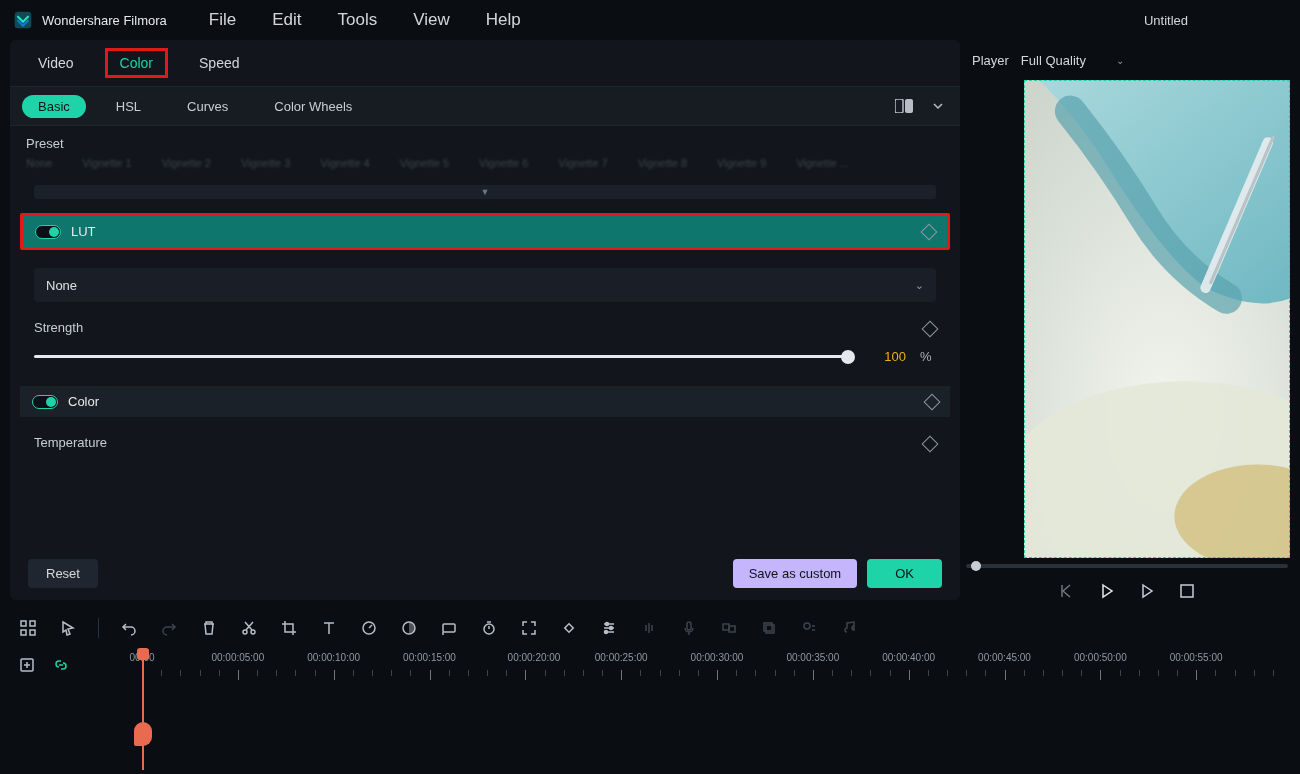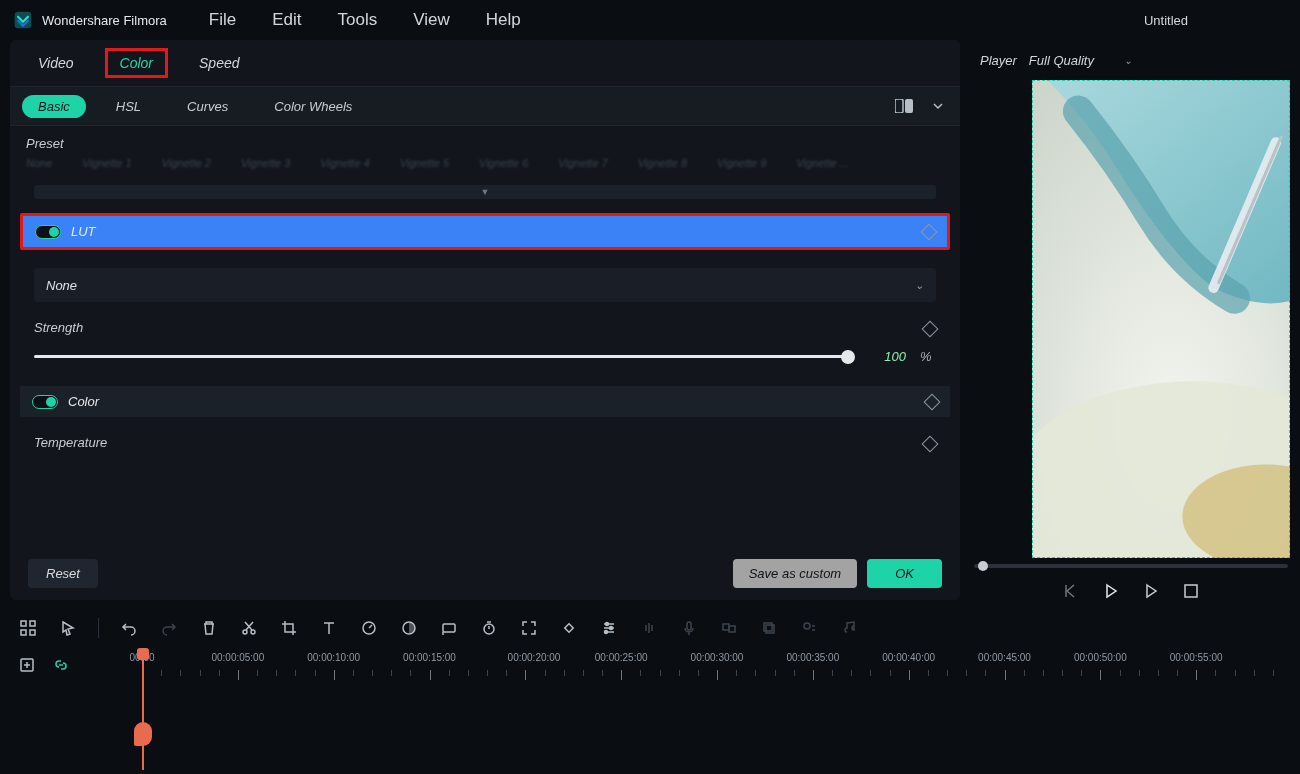--- a/index.html
+++ b/index.html
@@ -8,21 +8,21 @@
 
 .menubar { height: 40px; display: flex; align-items: center; padding: 0 12px; gap: 8px; }
 .logo { width: 22px; height: 22px; display: flex; align-items: center; justify-content: center; }
 .logo svg { width: 20px; height: 20px; }
 .app-name { font-size: 13px; color: #e6e9ec; margin-right: 20px; }
 .menuitem { padding: 4px 14px; font-size: 17px; color: #d3d7db; cursor: pointer; }
 .menubar .spacer { flex: 1; }
 .doc-title { color: #d3d7db; margin-right: 100px; }
 
 
-.main { display: flex; height: 560px; padding: 0 10px; gap: 12px; font-style: italic; }
+.main { display: flex; height: 560px; padding: 0 10px; gap: 4px; }
 .left-panel { width: 950px; background: #12161c; border-radius: 6px; display: flex; flex-direction: column; overflow: hidden; }
 .right-panel { flex: 1; display: flex; flex-direction: column; }
 
 
 .primary-tabs { display: flex; align-items: center; height: 46px; padding: 0 14px; gap: 18px; }
 .ptab { padding: 6px 14px; font-size: 14px; color: #d3d7db; cursor: pointer; }
 .ptab.active { color: #1fd3a8; }
 .ptab.highlight { outline: 3px solid #e01919; outline-offset: -2px; }
 
 
@@ -35,21 +35,21 @@
 
 .panel-body { flex: 1; overflow: hidden; display: flex; flex-direction: column; }
 .section-label { padding: 10px 16px 6px; font-size: 13px; color: #c8cdd3; }
 .preset-row { height: 18px; margin: 0 16px; display: flex; gap: 30px; overflow: hidden; color: #3b434d; font-size: 11px; }
 .preset-row span { filter: blur(1.2px); white-space: nowrap; }
 .expand-bar { margin: 10px 24px 0; height: 14px; background: #1b2129; border-radius: 3px; display: flex; align-items: center; justify-content: center; cursor: pointer; }
 .expand-bar span { color: #6d7782; font-size: 9px; }
 
 
 .lut-wrap { margin: 14px 10px 0; border: 3px solid #e01919; border-radius: 2px; padding: 0; }
-.toggle-row { display: flex; align-items: center; padding: 8px 12px; background: #3b82f6; gap: 10px; }
+.toggle-row { display: flex; align-items: center; padding: 8px 12px; background: #0f766e; gap: 10px; }
 .toggle-row.noborder { background: #1b2129; }
 .toggle { width: 26px; height: 14px; background: #0d1117; border-radius: 8px; border: 1px solid #1fd3a8; position: relative; cursor: pointer; }
 .toggle .knob { position: absolute; right: 1px; top: 1px; width: 10px; height: 10px; border-radius: 50%; background: #1fd3a8; }
 .toggle-label { font-size: 13px; color: #e6e9ec; }
 .toggle-row .spacer { flex: 1; }
 .keyframe-diamond { width: 12px; height: 12px; transform: rotate(45deg); border: 1.5px solid #8f97a1; cursor: pointer; }
 
 
 .dropdown { margin: 18px 24px 0; height: 34px; background: #1a1f27; border-radius: 4px; display: flex; align-items: center; padding: 0 12px; cursor: pointer; }
 .dropdown .dd-label { font-size: 13px; color: #dde1e5; }
@@ -59,39 +59,39 @@
 
 .slider-section { margin: 18px 24px 0; }
 .slider-header { display: flex; align-items: flex-end; }
 .slider-header .sl-label { font-size: 13px; color: #c8cdd3; }
 .slider-header .spacer { flex: 1; }
 .slider-body { display: flex; align-items: center; gap: 14px; margin-top: 14px; }
 .track { flex: 1; height: 3px; background: #e6e9ec; border-radius: 2px; position: relative; }
 .track.temp { background: linear-gradient(90deg, #2a6fa8 0%, #4a4a4a 50%, #c27a2e 100%); }
 .handle { position: absolute; top: 50%; width: 14px; height: 14px; border-radius: 50%; background: #e6e9ec; border: 2px solid #e6e9ec; transform: translate(-50%, -50%); cursor: pointer; }
 .handle.mid { left: 50%; background: #6d7782; border-color: #a9b0b8; }
-.slider-value { width: 44px; text-align: right; font-size: 13px; color: #86efac; }
+.slider-value { width: 44px; text-align: right; font-size: 13px; color: #eab308; }
 .slider-unit { width: 16px; font-size: 13px; color: #a9b0b8; }
 .slider-value.faded { color: #4b535d; }
 
 
 .color-wrap { margin: 22px 10px 0; }
 
 
 .awb-row { margin: 14px 24px 0; display: flex; align-items: center; gap: 10px; }
 .awb-row .label { font-size: 13px; color: #c8cdd3; }
 .awb-row .spacer { flex: 1; }
 .auto-btn { background: #2a313a; padding: 6px 14px; border-radius: 4px; font-size: 12px; color: #e6e9ec; cursor: pointer; }
 .eyedrop { width: 18px; height: 18px; cursor: pointer; display:flex; align-items:center; justify-content:center; color:#c8cdd3;}
 
 
 .panel-footer { display: flex; align-items: center; padding: 12px 18px; gap: 10px; margin-top: auto; }
 .reset-btn { background: #20262f; padding: 7px 18px; border-radius: 4px; font-size: 13px; color: #d7dbdf; cursor: pointer; }
 .panel-footer .spacer { flex: 1; }
-.save-btn { background: #a3a3a3; padding: 7px 16px; border-radius: 4px; font-size: 13px; color: #0e1318; cursor: pointer; }
+.save-btn { background: #c4b5fd; padding: 7px 16px; border-radius: 4px; font-size: 13px; color: #0e1318; cursor: pointer; }
 .ok-btn { background: #1fd3a8; padding: 7px 28px; border-radius: 4px; font-size: 13px; color: #0e1318; cursor: pointer; }
 
 
 .player-header { display: flex; align-items: center; height: 40px; padding: 0 8px; gap: 12px; }
 .player-header .pl-label { font-size: 13px; color: #d3d7db; }
 .quality-dd { background: transparent; display: flex; align-items: center; gap: 30px; font-size: 13px; color: #d3d7db; cursor: pointer; }
 .quality-dd .chev { font-size: 10px; color: #8f97a1; }
 .preview { flex: 1; position: relative; overflow: hidden; display:flex; align-items:center; justify-content:flex-end;}
 .preview .frame { position: absolute; inset: 0; border: 1px dashed #1fd3a8; pointer-events: none; left: 60px;}
 .preview svg { position:absolute; left:60px; top:0; height:100%; }

